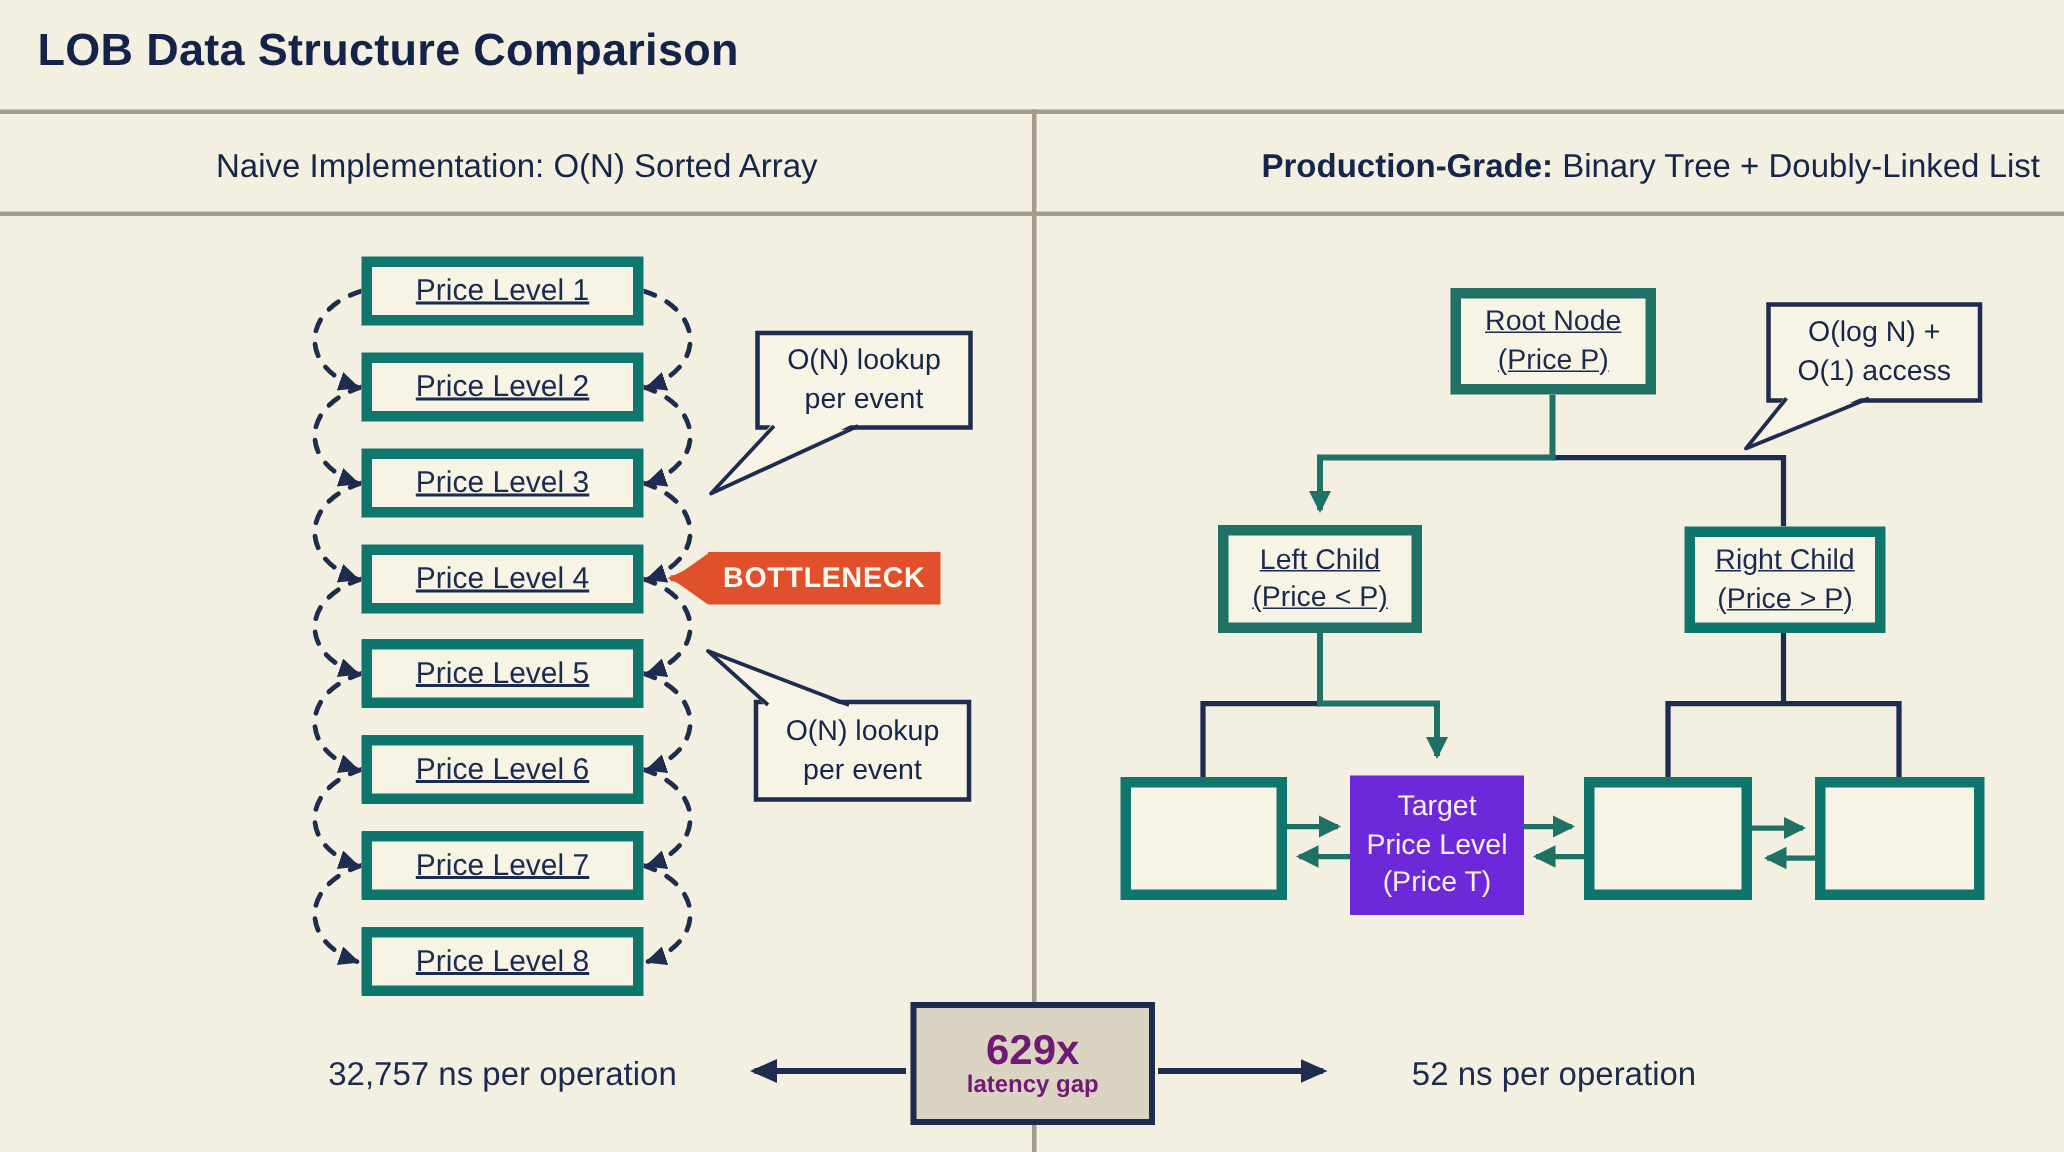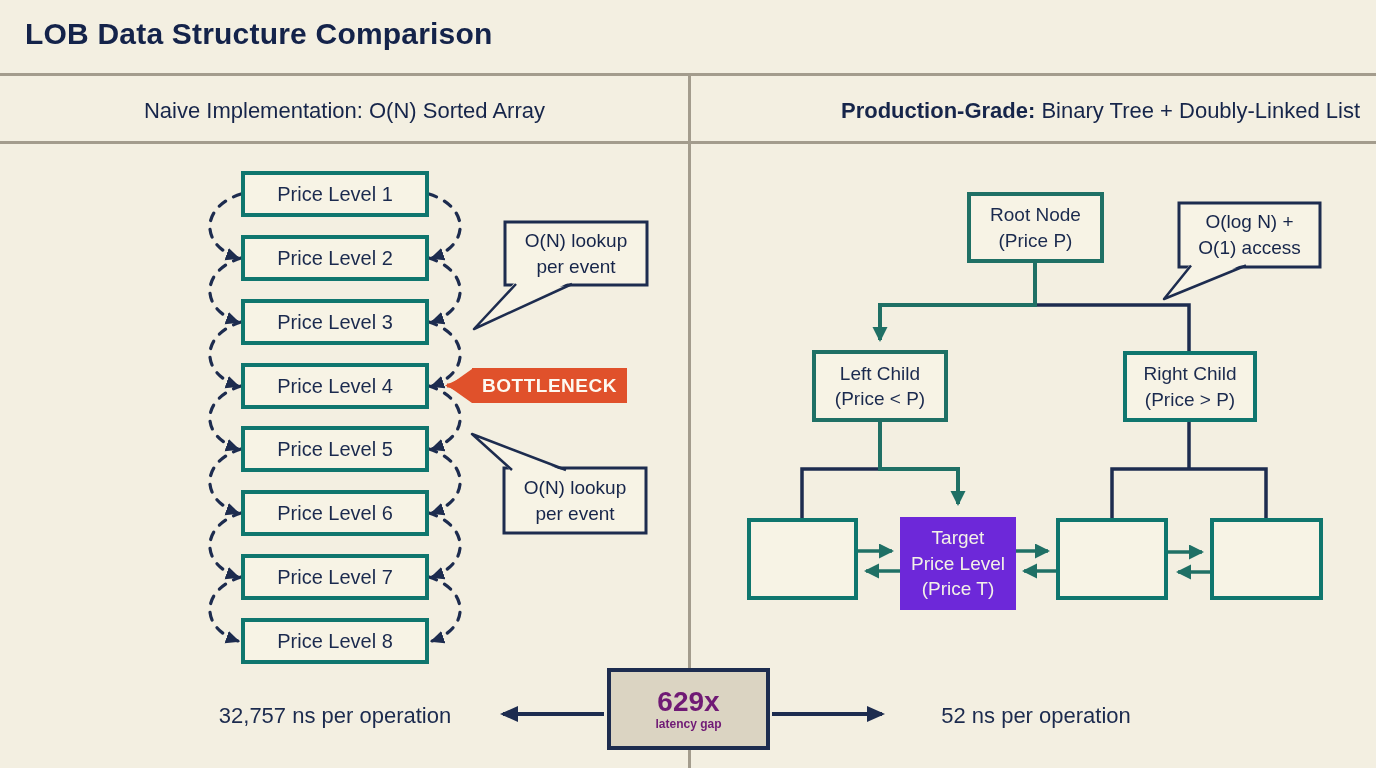--- a/index.html
+++ b/index.html
@@ -2,41 +2,41 @@
 <html><head>
 <meta charset="utf-8">
 <style>
   html,body{margin:0;padding:0;background:#e8e4d6;}
   .stage{position:relative;width:1376px;height:768px;background:#f3efe1;overflow:hidden;
          font-family:"Liberation Sans",sans-serif;color:#1b2a4e;}
   .hline{position:absolute;left:0;width:1376px;height:3px;background:#a39c8d;}
   .vline{position:absolute;width:3px;background:#a39c8d;}
   .title{position:absolute;left:25px;top:17px;font-size:30px;font-weight:600;color:#14234a;letter-spacing:.2px;}
   .col-header{position:absolute;top:98px;font-size:22px;text-align:center;color:#16254a;}
-  .box{position:absolute;box-sizing:border-box;border:4px solid #0f766e;background:#f7f3e5;
-       display:flex;flex-direction:column;align-items:center;justify-content:center;}
+  .box{position:absolute;box-sizing:border-box;border:7px solid #0f766e;background:#f7f3e5;
+       display:flex;flex-direction:column;align-items:center;justify-content:center;text-decoration:underline;}
   .price-box{left:241px;width:188px;height:46px;font-size:20px;}
   .teal{border-color:#1f7065;}
   .node-label{font-size:19px;line-height:1.32;}
   .callout-text{position:absolute;display:flex;flex-direction:column;align-items:center;justify-content:center;
                 text-align:center;font-size:19px;line-height:1.35;color:#16254a;pointer-events:none;}
   .bottleneck{position:absolute;left:472px;top:368px;width:155px;height:35px;background:#e0512b;
               display:flex;align-items:center;justify-content:center;color:#fdf9f1;
               font-size:19px;font-weight:700;letter-spacing:.5px;}
   .bottleneck::before{content:"";position:absolute;left:-24px;top:50%;transform:translateY(-50%);
               border-top:17px solid transparent;border-bottom:17px solid transparent;border-right:24px solid #e0512b;}
   .target-box{position:absolute;left:900px;top:517px;width:116px;height:93px;background:#6d28d9;
               display:flex;flex-direction:column;align-items:center;justify-content:center;
               color:#f3f1e7;font-size:19px;line-height:1.35;text-align:center;}
   .empty-box{background:#f7f3e5;}
   .gap-box{position:absolute;left:607px;top:668px;width:163px;height:82px;box-sizing:border-box;
            background:#dbd4c2;border:4px solid #1d2c4f;display:flex;flex-direction:column;
            align-items:center;justify-content:center;color:#701a75;}
   .gap-value{font-size:28px;font-weight:700;line-height:1.1;}
-  .gap-label{font-size:12px;font-weight:700;}
+  .gap-label{font-size:16px;font-weight:700;}
   .metric{position:absolute;top:703px;font-size:22px;color:#1b2a4e;white-space:nowrap;transform:translateX(-50%);text-align:right;}
   .watermark{position:absolute;right:16px;top:724px;font-size:31px;color:#c9c4b5;
              text-shadow:-1px -1px 0 rgba(255,255,255,.95),1px 1px 1px rgba(150,144,128,.55);}
   svg.underlay{position:absolute;left:0;top:0;}
   .bold{font-weight:700;}
 </style>
 </head>
 <body>
 
 <div class="stage">

